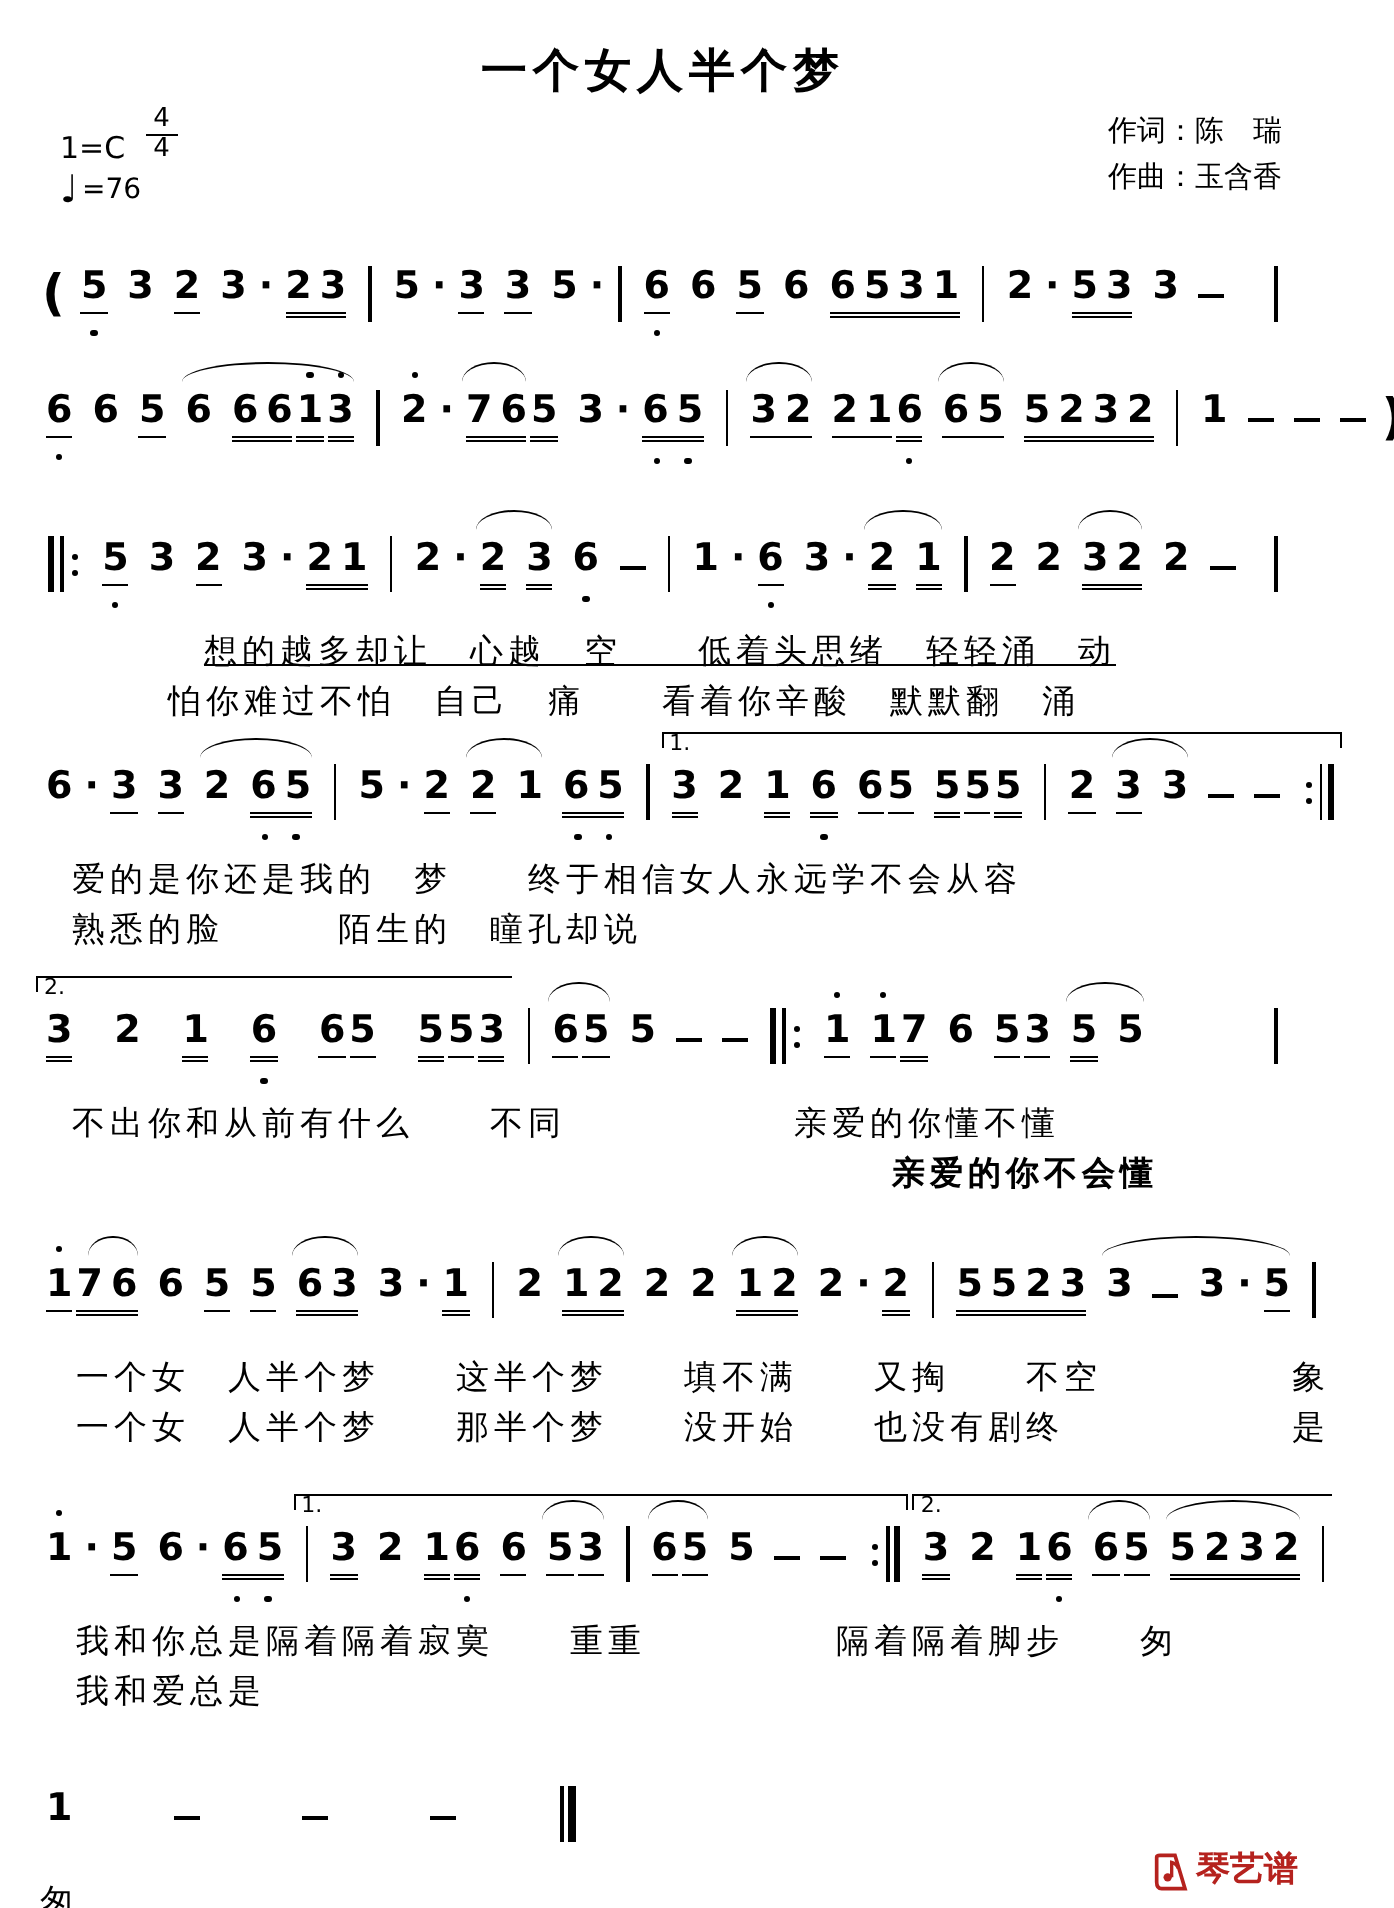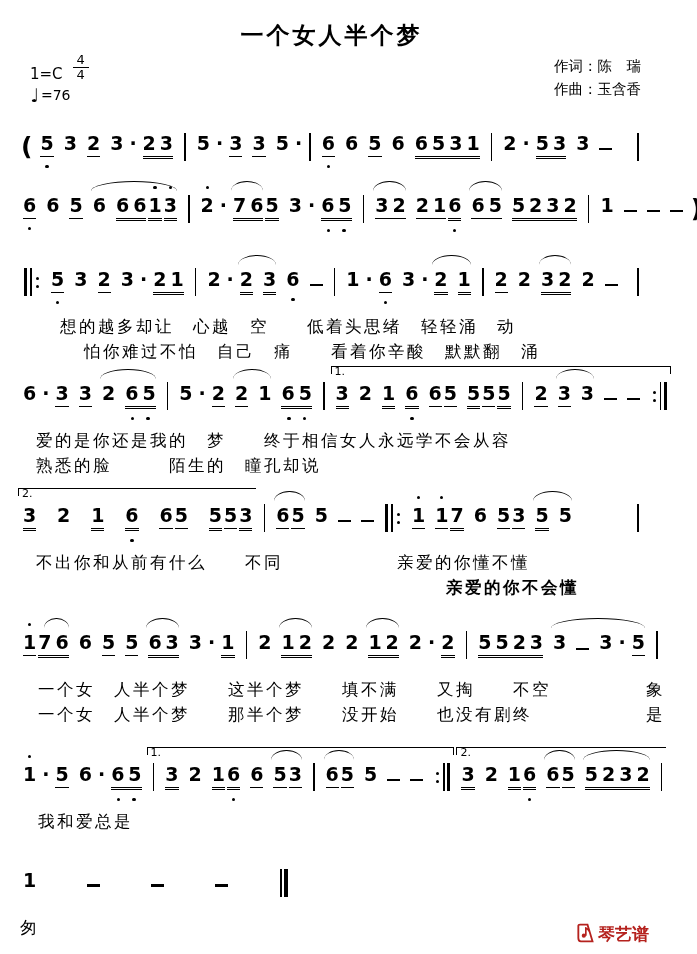--- a/index.html
+++ b/index.html
@@ -52,21 +52,21 @@
   .rdots i{width:3px;height:3px;border-radius:50%;background:#000;}
   .paren{font-size:25px;font-weight:bold;align-self:center;margin:0 3px;}
   .volta{position:relative;display:inline-flex;align-items:baseline;justify-content:space-between;}
   .volta::before{content:"";position:absolute;left:0;right:2px;top:-16px;height:7px;
      border-top:1.4px solid #000;border-left:1.4px solid #000;}
   .volta.closed::before{border-right:1.4px solid #000;}
   .vlabel{position:absolute;top:-17px;left:4px;font-size:11px;font-weight:normal;}
   .lyric{font-size:16.5px;letter-spacing:2.5px;line-height:1;margin-top:8px;white-space:pre;}
 
   
-  .logo{position:absolute;right:14px;bottom:8px;display:flex;align-items:flex-start;gap:3px;font-weight:bold;font-size:17px;}
+  .logo{position:absolute;right:14px;bottom:8px;display:flex;align-items:flex-end;gap:3px;font-weight:bold;font-size:17px;}
 </style>
 </head>
 <body>
 
 <div class="page">
   <div class="title">一个女人半个梦</div>
 
   <div class="meta">
     <div class="keyblock">
       <div class="keyrow">
@@ -327,21 +327,21 @@
             <span class="tok"><span class="num">2</span></span>
           </span>
           <span class="ncell">
             <span class="tok dash"><span class="dashline"></span></span>
           </span>
           <span class="spacer"></span>
           <span class="barwrap">
             <span class="bl"></span>
           </span>
         </div>
-        <div class="lyric" style="margin-left: 42px;">想的越多却让　心越　空　　低着头思绪　轻轻涌　动</div>
+        <div class="lyric" style="margin-left: 84px; text-decoration: underline;">想的越多却让　心越　空　　低着头思绪　轻轻涌　动</div>
         <div class="lyric" style="margin-left: 66px;">怕你难过不怕　自己　痛　　看着你辛酸　默默翻　涌</div>
       </div>
       <div class="system sys4">
         <div class="notes-row justify">
           <span class="ncell">
             <span class="tok"><span class="num">6</span></span>
             <span class="tok dottok">·</span>
             <span class="tok"><span class="ul"><span class="num">3</span></span></span>
           </span>
           <span class="ncell">
@@ -666,20 +666,21 @@
               <span class="tok tight"><span class="ul"><span class="num">5</span></span></span>
             </span>
             <span class="ncell slur">
               <span class="tok"><span class="ul"><span class="ul"><span class="num wide">5232</span></span></span></span>
             </span>
             <span class="barwrap">
               <span class="bl"></span>
             </span>
           </span>
         </div>
+        <div class="lyric" style="margin-left: 20px;">我和你总是隔着隔着寂寞　　重重　　　　　隔着隔着脚步　　匆</div>
         <div class="lyric" style="margin-left: 20px;">我和爱总是</div>
       </div>
       <div class="system sys8">
         <div class="notes-row justify" style="width: 44%;">
           <span class="ncell">
             <span class="tok"><span class="num">1</span></span>
           </span>
           <span class="ncell">
             <span class="tok dash"><span class="dashline"></span></span>
           </span>

